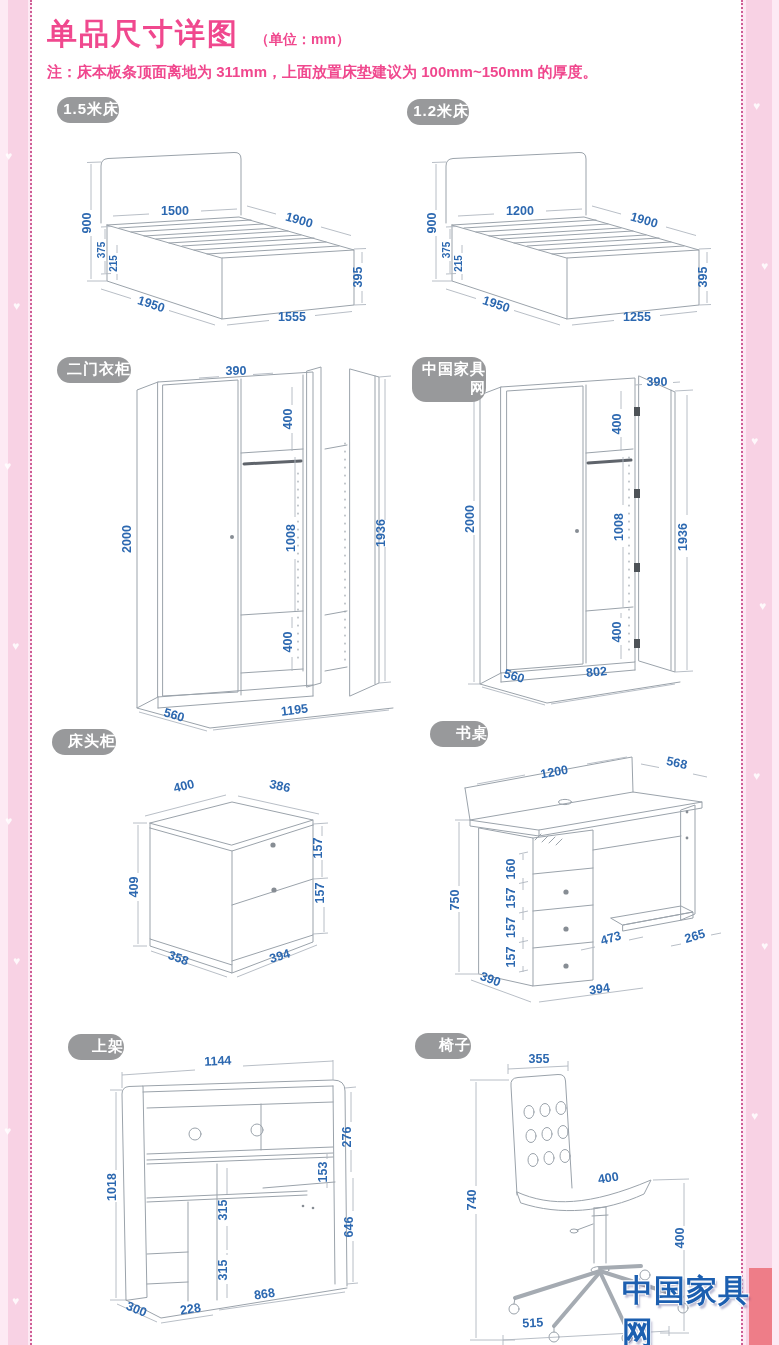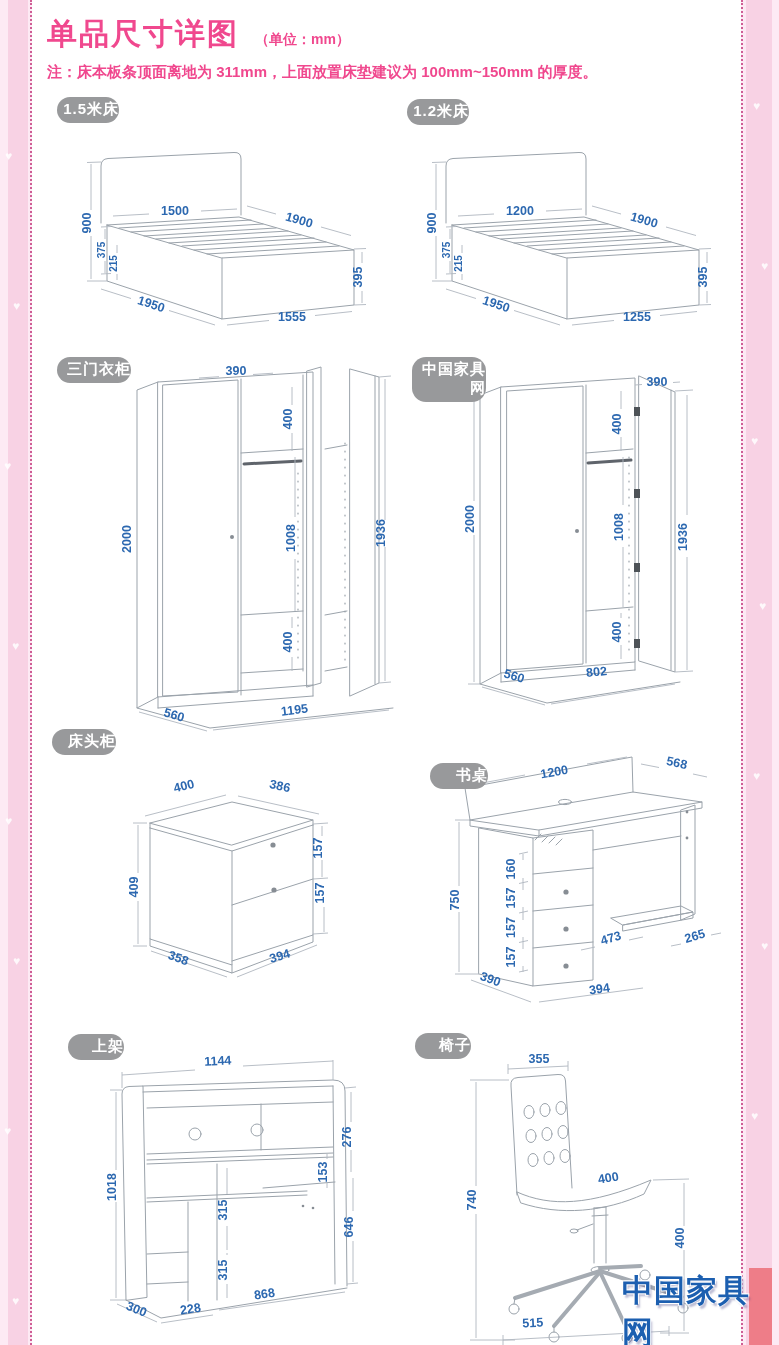--- a/index.html
+++ b/index.html
@@ -61,24 +61,24 @@
   </div>
   <div class="band-red"></div>
 
   <div class="title">
     <span class="title-main">单品尺寸详图</span><span class="title-unit">（单位：mm）</span>
   </div>
   <div class="note">注：床本板条顶面离地为 311mm，上面放置床垫建议为 100mm~150mm 的厚度。</div>
 
   <div class="badge" style="left:57px;top:97px;width:62px">1.5米床</div>
   <div class="badge" style="left:407px;top:99px;width:62px">1.2米床</div>
-  <div class="badge" style="left:57px;top:357px;width:74px">三门衣柜</div>
+  <div class="badge" style="left:57px;top:357px;width:74px">二门衣柜</div>
   <div class="badge" style="left:412px;top:357px;width:74px">中国家具网</div>
   <div class="badge" style="left:52px;top:729px;width:64px">床头柜</div>
-  <div class="badge" style="left:430px;top:763px;width:58px">书桌</div>
+  <div class="badge" style="left:430px;top:721px;width:58px">书桌</div>
   <div class="badge" style="left:68px;top:1034px;width:56px">上架</div>
   <div class="badge" style="left:415px;top:1033px;width:56px">椅子</div>
 
   <svg class="fig" style="left:55px;top:133px" width="345" height="205" viewBox="0 0 345 205">
     <g class="ln">
       <path d="M46,90 L46,33 Q46,26 53,25.5 L179,19.5 Q186,19 186,26 L186,82"></path>
       <path d="M52,92 L184,84 L299,117 L167,125 Z"></path>
       <line x1="64" y1="95" x2="196" y2="87"></line>
         <line x1="76" y1="99" x2="208" y2="91"></line>
       <line x1="89" y1="103" x2="221" y2="95"></line>

